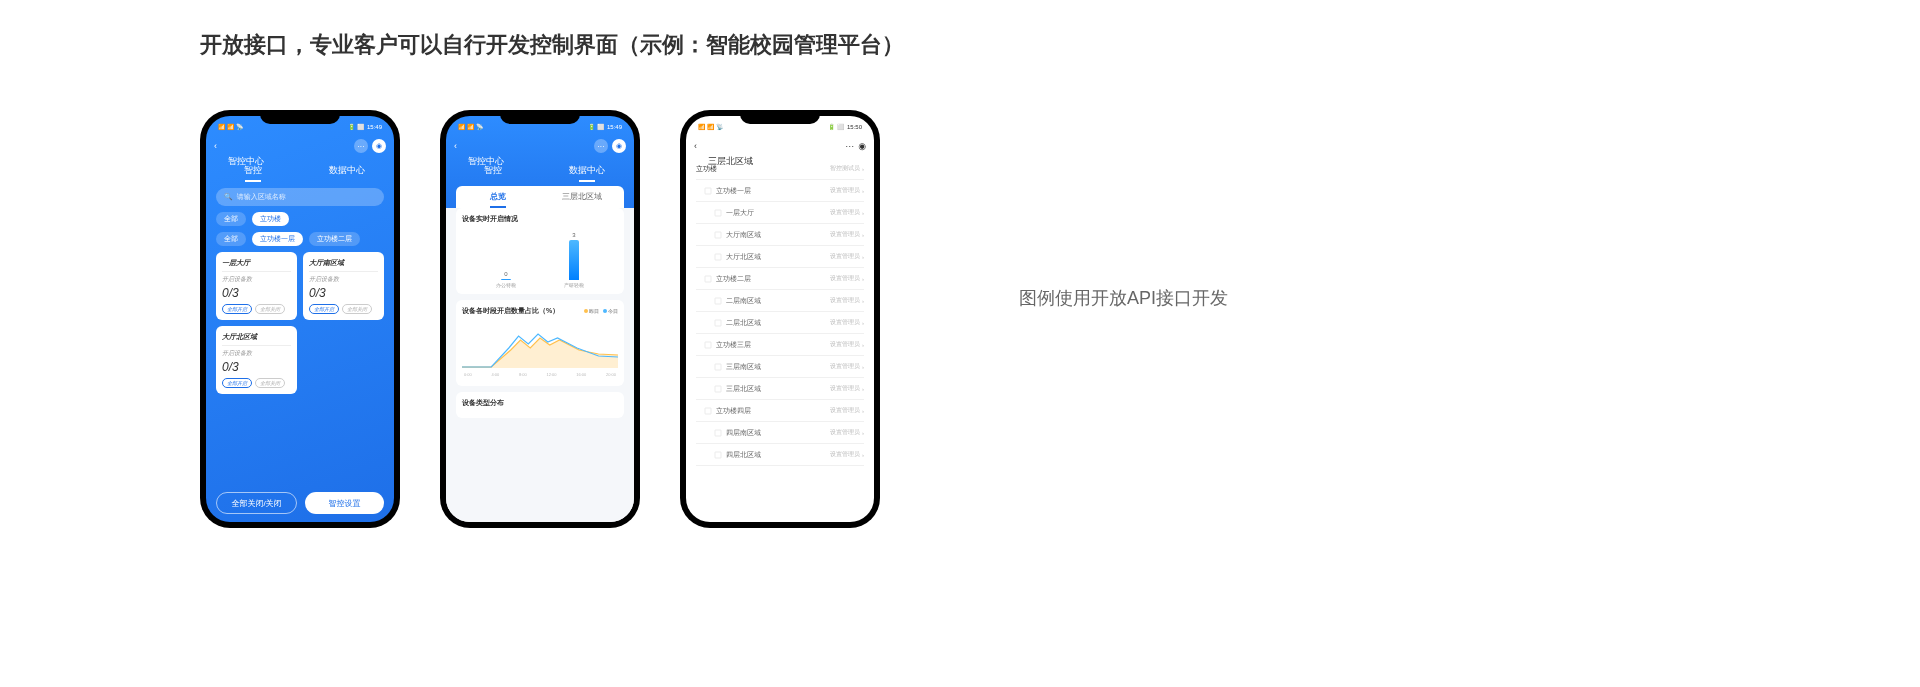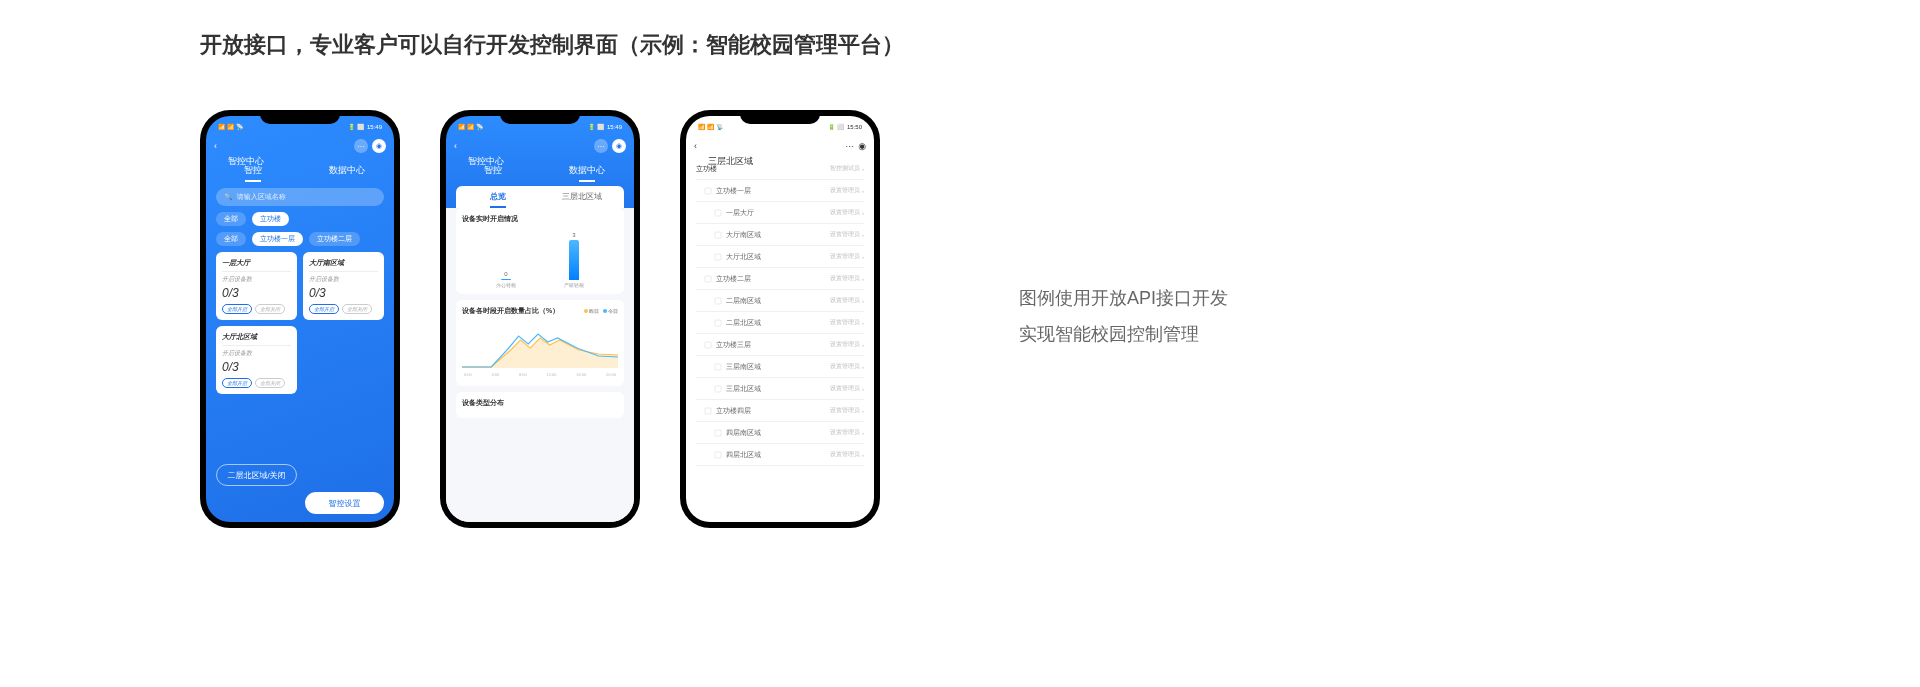--- a/index.html
+++ b/index.html
@@ -31,21 +31,21 @@
 .s1-card { width: calc(50% - 3px); background: #fff; border-radius: 6px; padding: 6px; color: #333; font-style: italic; }
 .s1-card-title { font-size: 7px; font-weight: 600; border-bottom: 1px solid #eee; padding-bottom: 3px; margin-bottom: 3px; }
 .s1-card-sub { font-size: 6px; color: #999; }
 .s1-card-count { font-size: 12px; margin: 2px 0 4px; }
 .s1-card-btns { display: flex; gap: 3px; }
 .s1-card-btn { font-size: 5px; padding: 1px 4px; border: 0.5px solid #1e6fe8; border-radius: 6px; color: #1e6fe8; }
 .s1-card-btn.gray { border-color: #ccc; color: #aaa; }
 .s1-footer { position: absolute; bottom: 8px; left: 10px; right: 10px; display: flex; gap: 8px; }
 .s1-fbtn { flex: 1; height: 22px; border-radius: 11px; font-size: 8px; display: flex; align-items: center; justify-content: center; }
 .s1-fbtn.outline { border: 1px solid rgba(255,255,255,0.6); color: #fff; }
-.s1-fbtn.solid { background: #fff; color: #1e6fe8; margin-top: 28px; }
+.s1-fbtn.solid { background: #fff; color: #1e6fe8; }
 
 
 .s2 { background: linear-gradient(180deg, #2d8cff 0%, #1e6fe8 30%, #f5f7fa 30%); color: #fff; }
 .s2-subtabs { display: flex; margin: 4px 10px 0; background: #fff; border-radius: 6px 6px 0 0; height: 22px; }
 .s2-subtab { flex: 1; text-align: center; line-height: 22px; font-size: 8px; color: #666; position: relative; }
 .s2-subtab.active { color: #1e6fe8; font-weight: 600; }
 .s2-subtab.active::after { content: ''; position: absolute; bottom: 0; left: 50%; transform: translateX(-50%); width: 16px; height: 2px; background: #1e6fe8; }
 .s2-body { padding: 0 10px; background: #f5f7fa; height: 100%; }
 .s2-panel { background: #fff; border-radius: 6px; padding: 6px; margin-bottom: 6px; color: #333; }
 .s2-panel-title { font-size: 7px; font-weight: 600; margin-bottom: 4px; display: flex; justify-content: space-between; align-items: center; }
@@ -138,21 +138,21 @@
           <div class="s1-card-title">大厅北区域</div>
           <div class="s1-card-sub">开启设备数</div>
           <div class="s1-card-count">0/3</div>
           <div class="s1-card-btns">
             <span class="s1-card-btn">全部开启</span>
             <span class="s1-card-btn gray">全部关闭</span>
           </div>
         </div>
       </div>
       <div class="s1-footer">
-        <div class="s1-fbtn outline">二层北区域/关闭</div>
+        <div class="s1-fbtn outline">全部关闭/关闭</div>
         <div class="s1-fbtn solid">智控设置</div>
       </div>
     </div>
   </div>
 
   <div class="phone">
     <div class="notch"></div>
     <div class="phone-screen s2">
       <div class="status-bar">
         <span>📶 📶 📡</span>
@@ -403,14 +403,13 @@
             </div>
           </div>
         </div>
     </div>
   </div>
 
 </div>
 
 <div class="desc">
   <div>图例使用开放API接口开发</div>
-  <div>实现智能校园控制管理</div>
 </div>
 
 </body></html>

